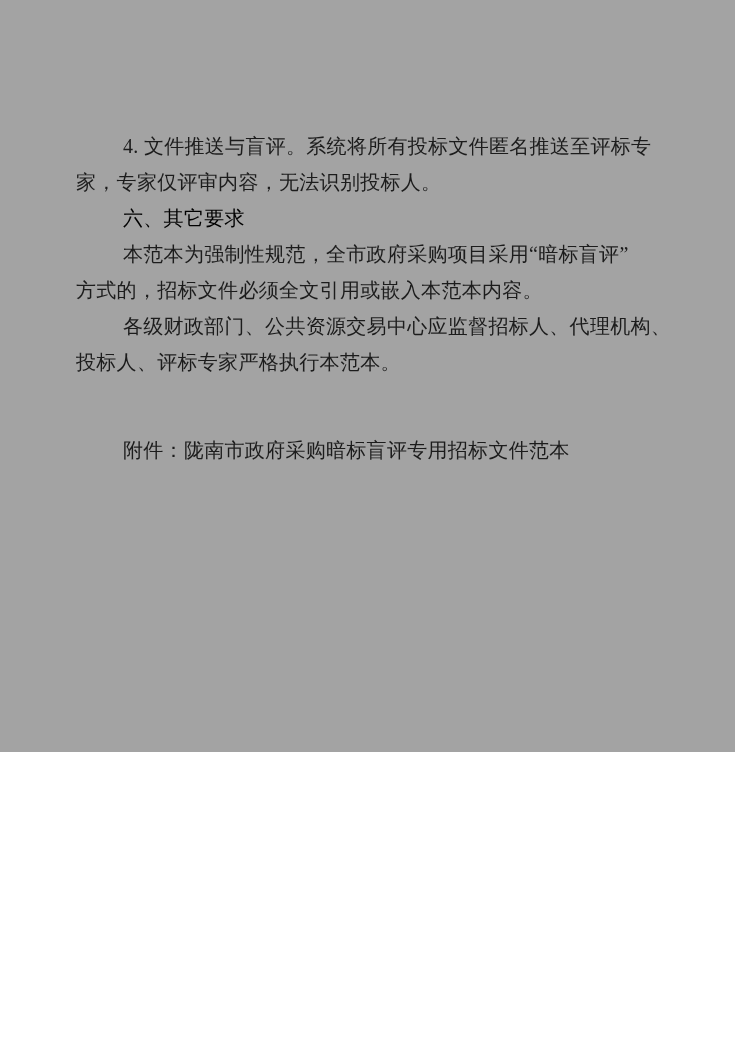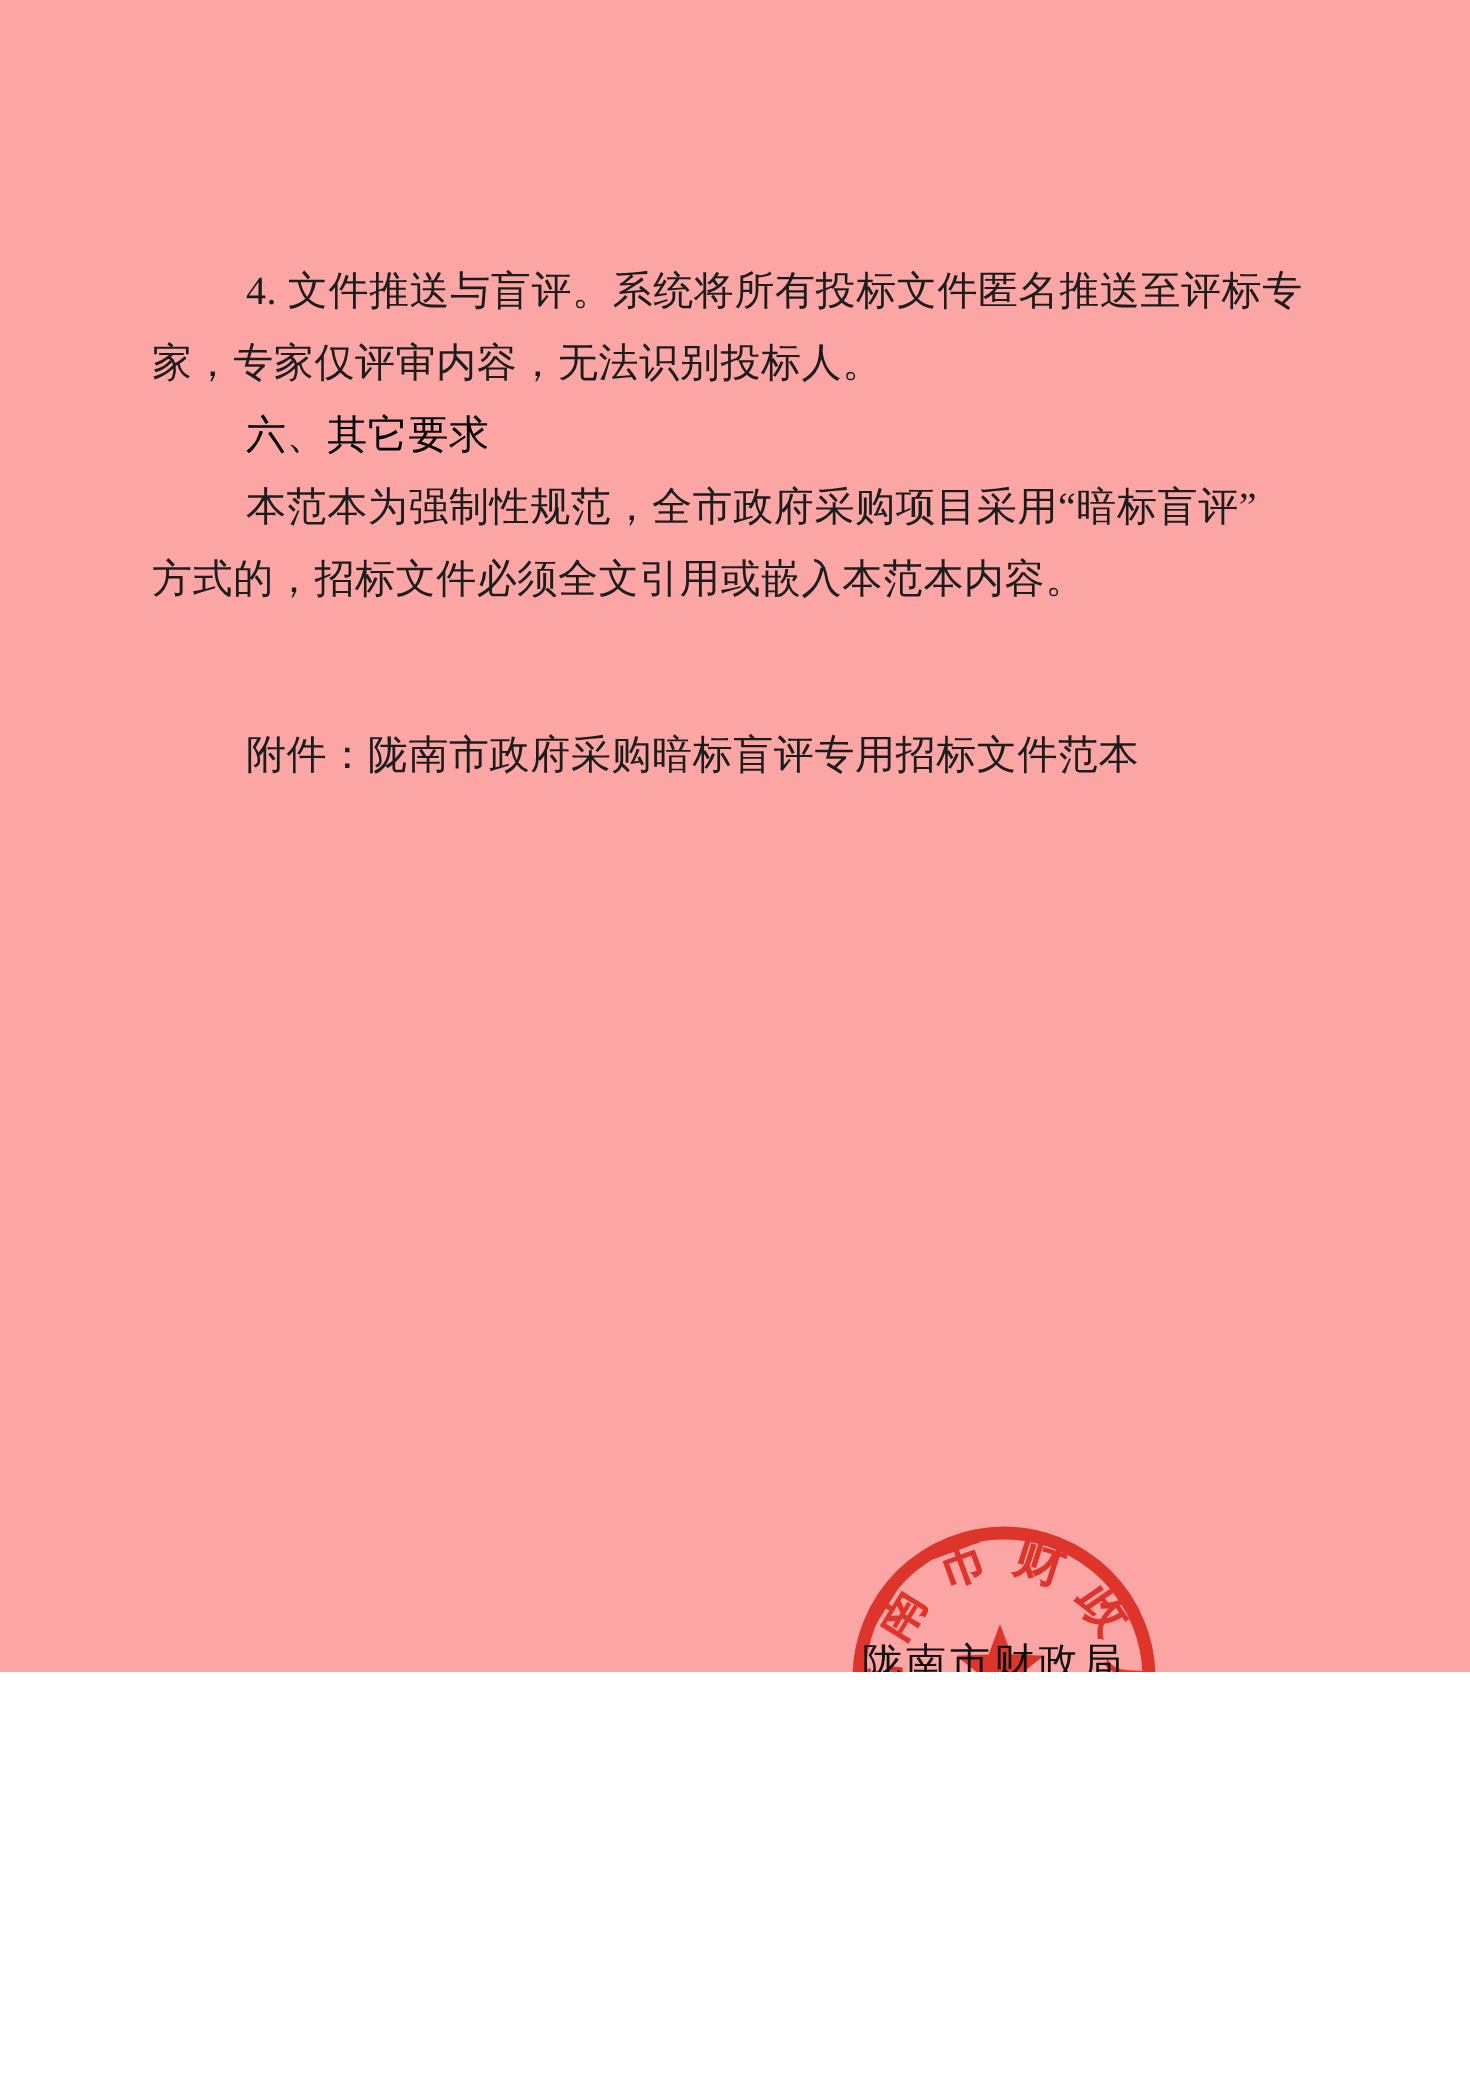--- a/index.html
+++ b/index.html
@@ -1,19 +1,19 @@
 <!DOCTYPE html>
 <html><head>
 <meta charset="utf-8">
 <style>
   html, body { margin:0; padding:0; background:#ffffff; }
   .page {
     position:relative;
-    width:735px; height:836px;
-    background:#fca5a5;
+    width:735px; height:752px;
+    background:#a3a3a3;
     overflow:hidden;
     font-family:"Liberation Serif","DejaVu Serif",serif;
     color:#1c1c1c;
   }
   .content {
     position:absolute; left:76px; top:128px; width:600px;
     font-size:20px; line-height:36px; z-index:2;
   }
   .content p {
     margin:0;
@@ -51,20 +51,22 @@
 <body>
 
 <div class="page">
 
   <div class="content">
     <p>4. 文件推送与盲评。系统将所有投标文件匿名推送至评标专
 家，专家仅评审内容，无法识别投标人。</p>
     <p class="heading">六、其它要求</p>
     <p>本范本为强制性规范，全市政府采购项目采用“暗标盲评”
 方式的，招标文件必须全文引用或嵌入本范本内容。</p>
+    <p>各级财政部门、公共资源交易中心应监督招标人、代理机构、
+投标人、评标专家严格执行本范本。</p>
     <p class="attachment">附件：陇南市政府采购暗标盲评专用招标文件范本</p>
   </div>
 
   <svg class="seal" viewBox="0 0 158 158" xmlns="http://www.w3.org/2000/svg">
     <circle cx="79" cy="79" r="72.5" fill="none" stroke="#d9261c" stroke-width="6.5"></circle>
     <polygon fill="#d9261c" points="77,52 82.7,67.2 98.9,67.9 86.2,78 90.5,93.6 77,84.7 63.5,93.6 67.8,78 55.1,67.9 71.3,67.2"></polygon>
     <defs>
       <path id="seal-arc" d="M 31 101.4 A 53 53 0 1 1 127 101.4" fill="none"></path>
     </defs>
     <text font-size="25" fill="#d9261c" font-family="'Liberation Serif','DejaVu Serif',serif" font-weight="bold">

